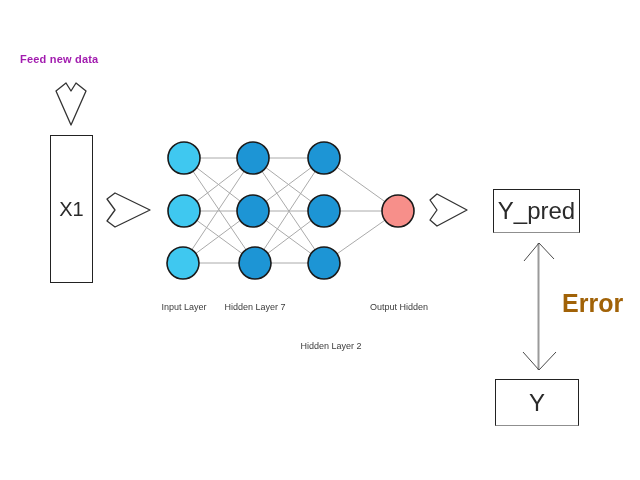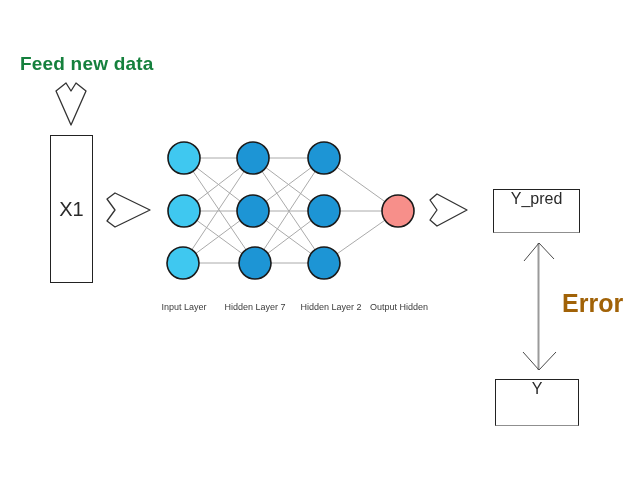--- a/index.html
+++ b/index.html
@@ -28,21 +28,21 @@
   .n0 { fill: var(--node0, #3fc8f0); }
   .n1 { fill: var(--node1, #1d95d5); }
   .n2 { fill: var(--node2, #1d95d5); }
   .n3 { fill: var(--node3, #f78f8a); }
 
   .errline { stroke: #9a9a9a; stroke-width: 2; }
   .errhead { fill: none; stroke: #4a4a4a; stroke-width: 1; }
 
   .feed-label {
     position: absolute; left: 20px; top: 53px;
-    font-size: 19px; font-weight: 600; color: #15803d;
+    font-size: 11px; font-weight: 600; color: #a21caf;
     letter-spacing: 0.2px;
   }
 
   .xbox {
     position: absolute; left: 50px; top: 135px;
     width: 43px; height: 148px;
     border: 1.5px solid #222;
     background: #fff;
     display: flex; flex-direction: column;
   }
@@ -53,30 +53,30 @@
   }
 
   .llabel {
     position: absolute; top: 302px;
     transform: translateX(-50%);
     font-size: 9px; color: #3c3c3c;
     white-space: nowrap;
   }
   .ll0 { left: 184px; }
   .ll1 { left: 255px; }
-  .ll2 { left: 331px; }
+  .ll2 { left: 331px; margin-top: 39px; }
   .ll3 { left: 399px; }
 
   .obox {
     position: absolute;
     border: 1.5px solid #222;
     border-bottom-color: #8f8f8f;
     background: #fff;
-    display: flex; align-items: flex-start; justify-content: center;
-    font-size: 16px; color: #2a2a2a;
+    display: flex; align-items: center; justify-content: center;
+    font-size: 24px; color: #2a2a2a;
   }
   .ypred-box { left: 493px; top: 189px; width: 87px; height: 44px; }
   .y-box     { left: 495px; top: 379px; width: 84px; height: 47px; }
 
   .error-label {
     position: absolute; left: 562px; top: 289px;
     font-size: 25px; font-weight: 600; color: #a16207;
   }
 </style>
 </head>

